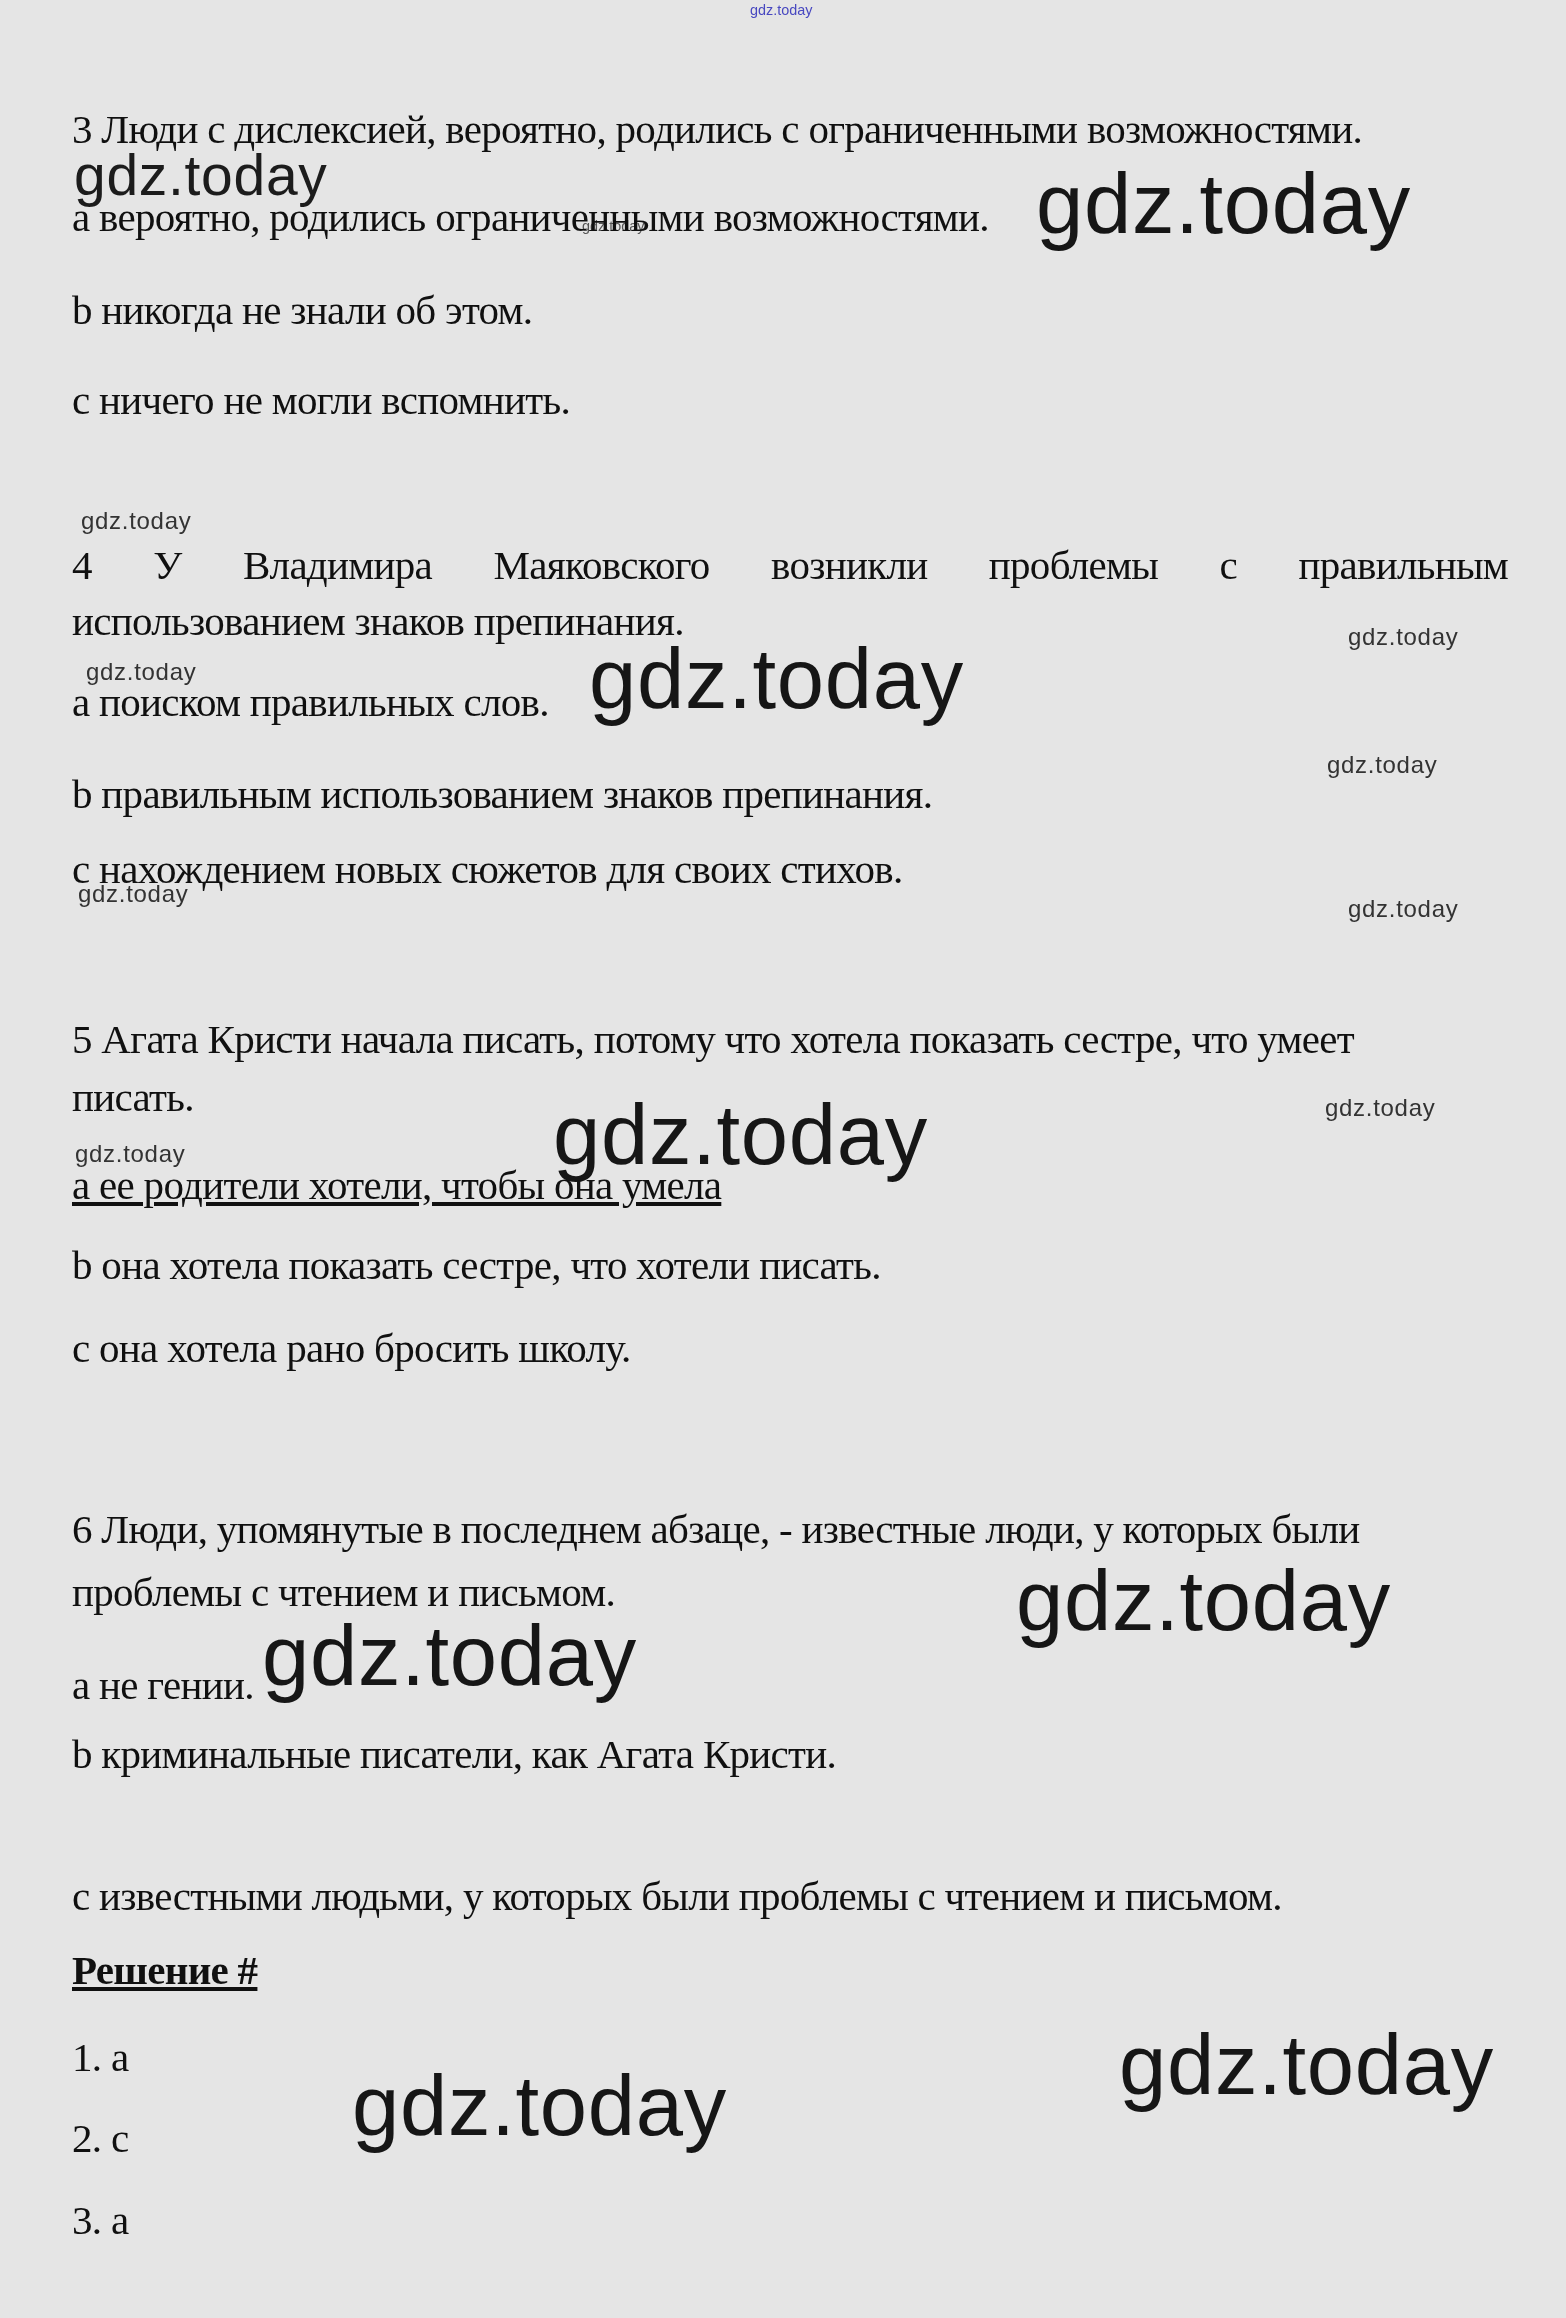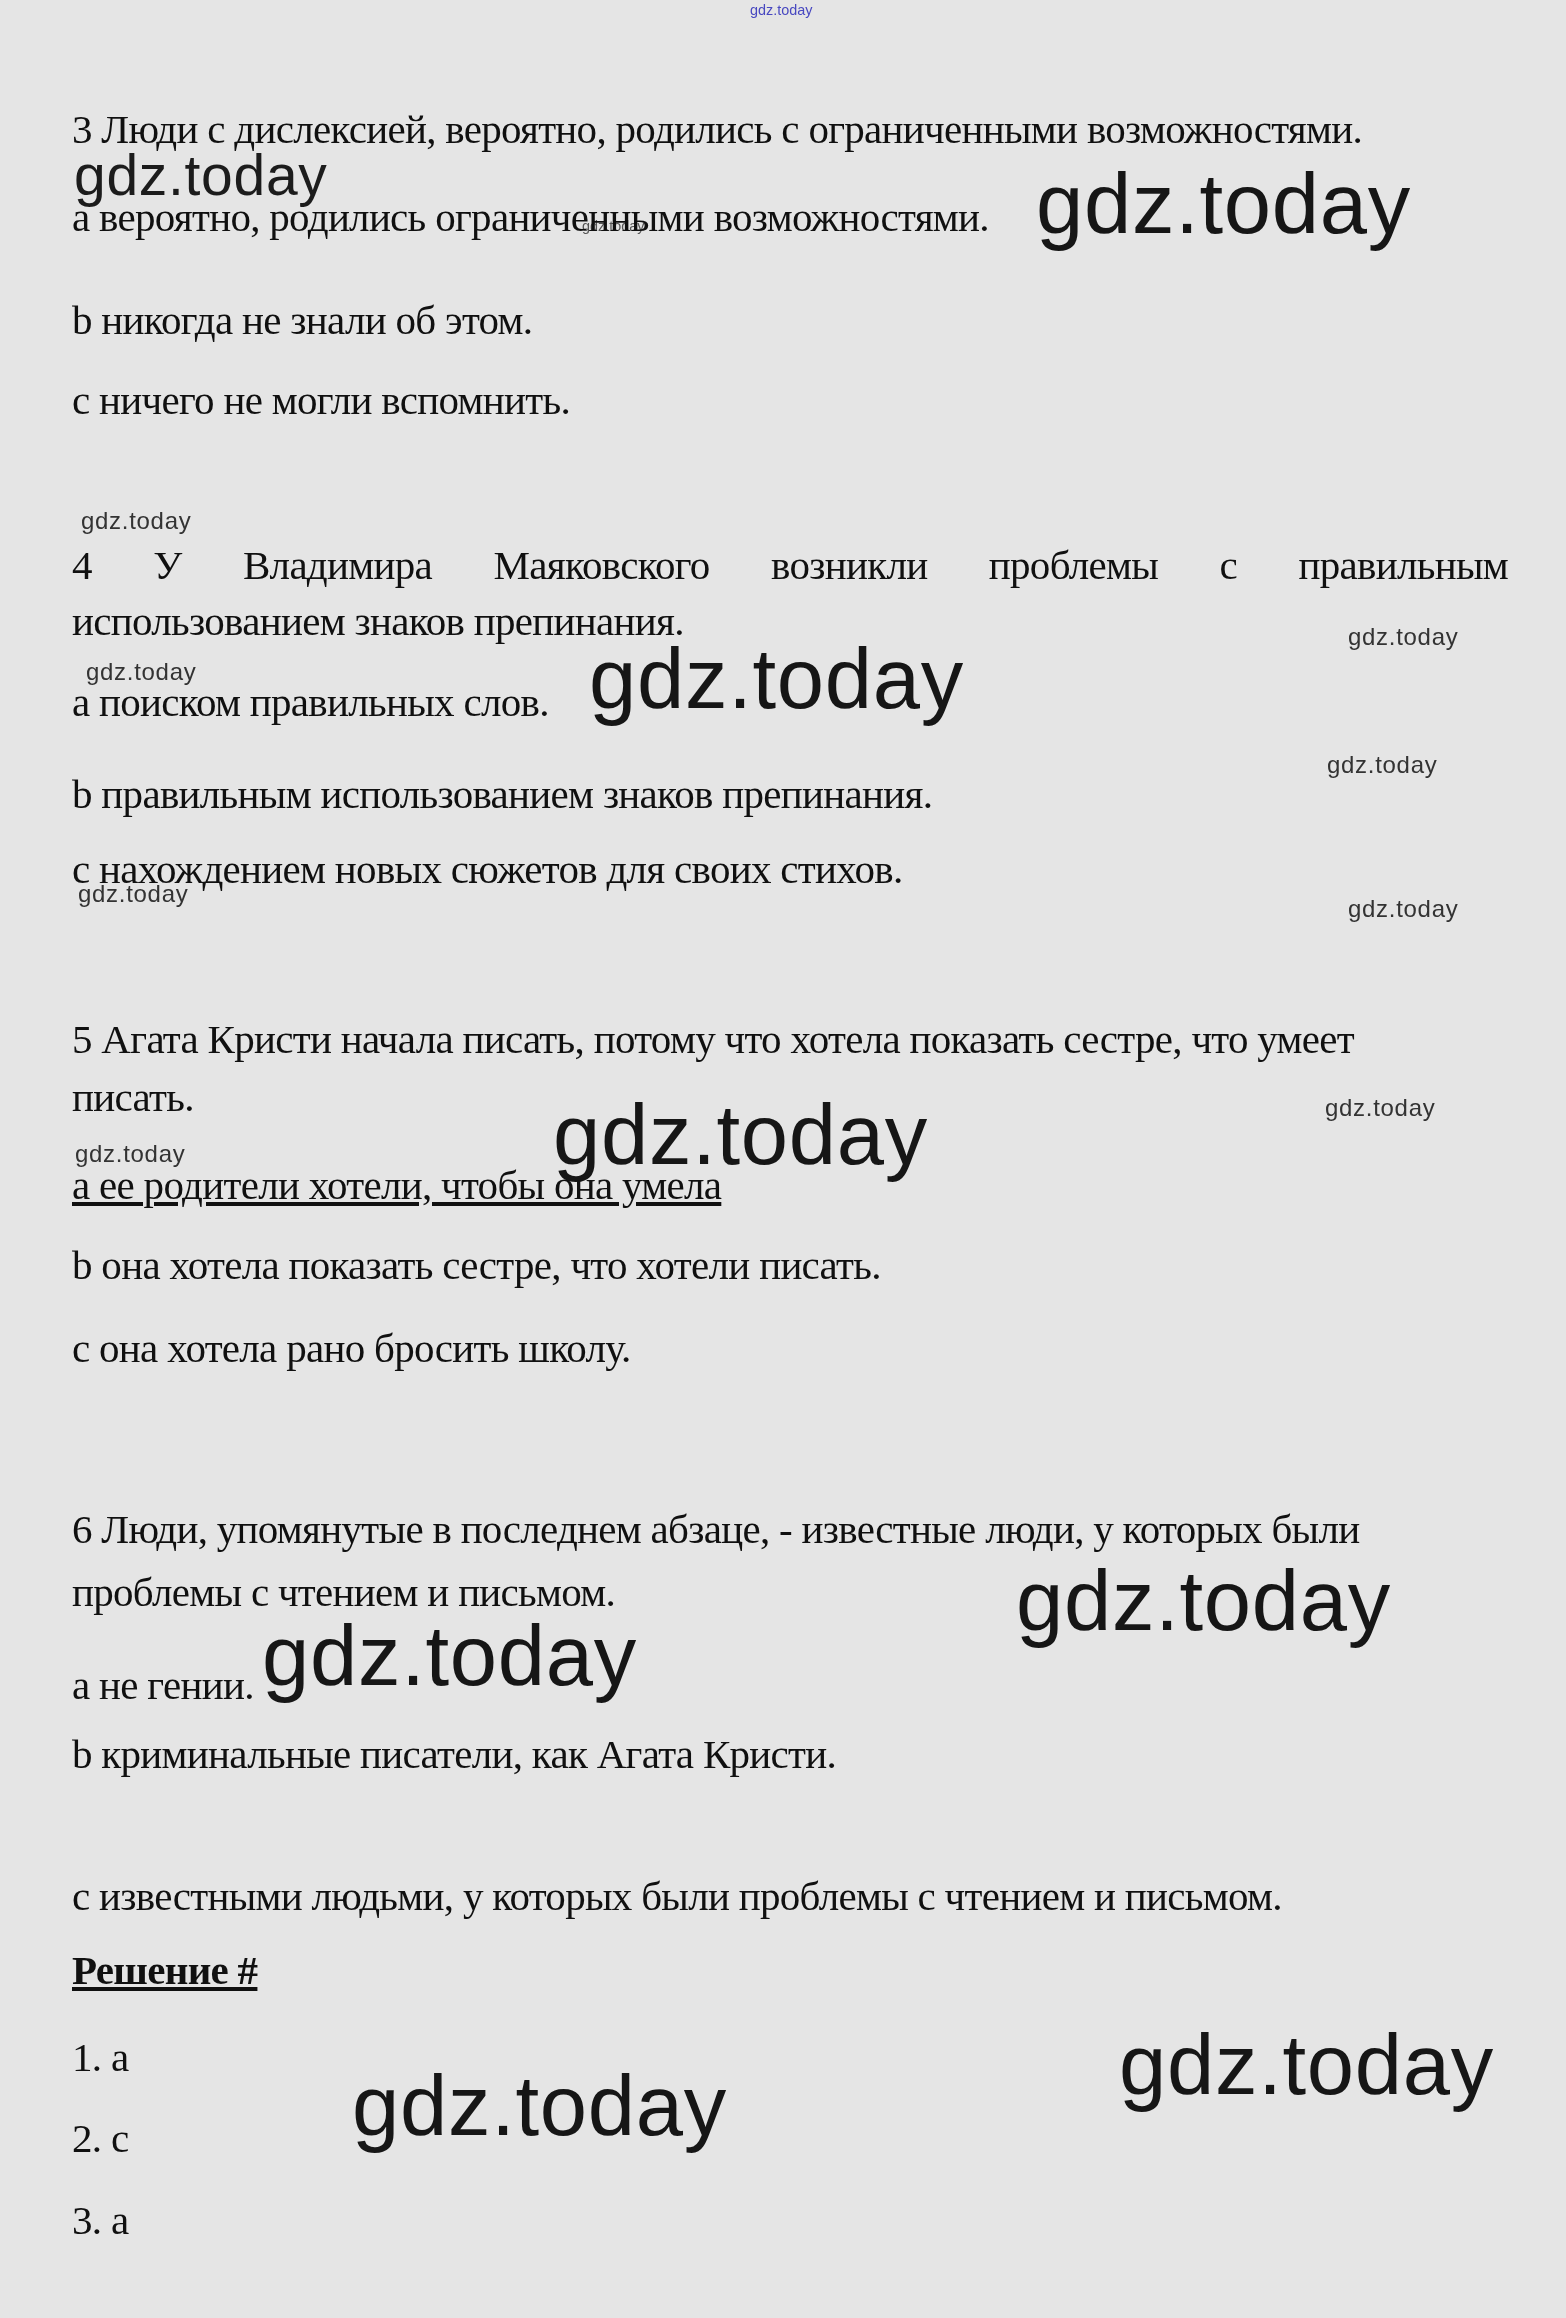--- a/index.html
+++ b/index.html
@@ -66,21 +66,21 @@
   <span class="wm wm-large" style="left:553px;  top:1086px;">gdz.today</span>
   <span class="wm wm-tiny" style="left:1325px; top:1094px;">gdz.today</span>
   <span class="wm wm-tiny" style="left:75px;  top:1140px;">gdz.today</span>
   <span class="wm wm-large" style="left:1016px; top:1552px;">gdz.today</span>
   <span class="wm wm-large" style="left:262px;  top:1607px;">gdz.today</span>
   <span class="wm wm-large" style="left:1119px; top:2016px;">gdz.today</span>
   <span class="wm wm-large" style="left:352px;  top:2057px;">gdz.today</span>
 
   <div class="line" style="top:106px;">3 Люди с дислексией, вероятно, родились с ограниченными возможностями.</div>
   <div class="line" style="top:194px;">a вероятно, родились ограниченными возможностями.</div>
-  <div class="line" style="top:297px;">b никогда не знали об этом.</div>
+  <div class="line" style="top:287px;">b никогда не знали об этом.</div>
   <div class="line" style="top:377px;">c ничего не могли вспомнить.</div>
 
   <div class="line just" style="top:542px;">4 У Владимира Маяковского возникли проблемы с&nbsp;правильным</div>
   <div class="line" style="top:598px;">использованием знаков препинания.</div>
   <div class="line" style="top:679px;">a поиском правильных слов.</div>
   <div class="line" style="top:771px;text-align:right;">b правильным использованием знаков препинания.</div>
   <div class="line" style="top:846px;">c нахождением новых сюжетов для своих стихов.</div>
 
   <div class="line" style="top:1016px;">5 Агата Кристи начала писать, потому что хотела показать сестре, что умеет</div>
   <div class="line" style="top:1074px;">писать.</div>

